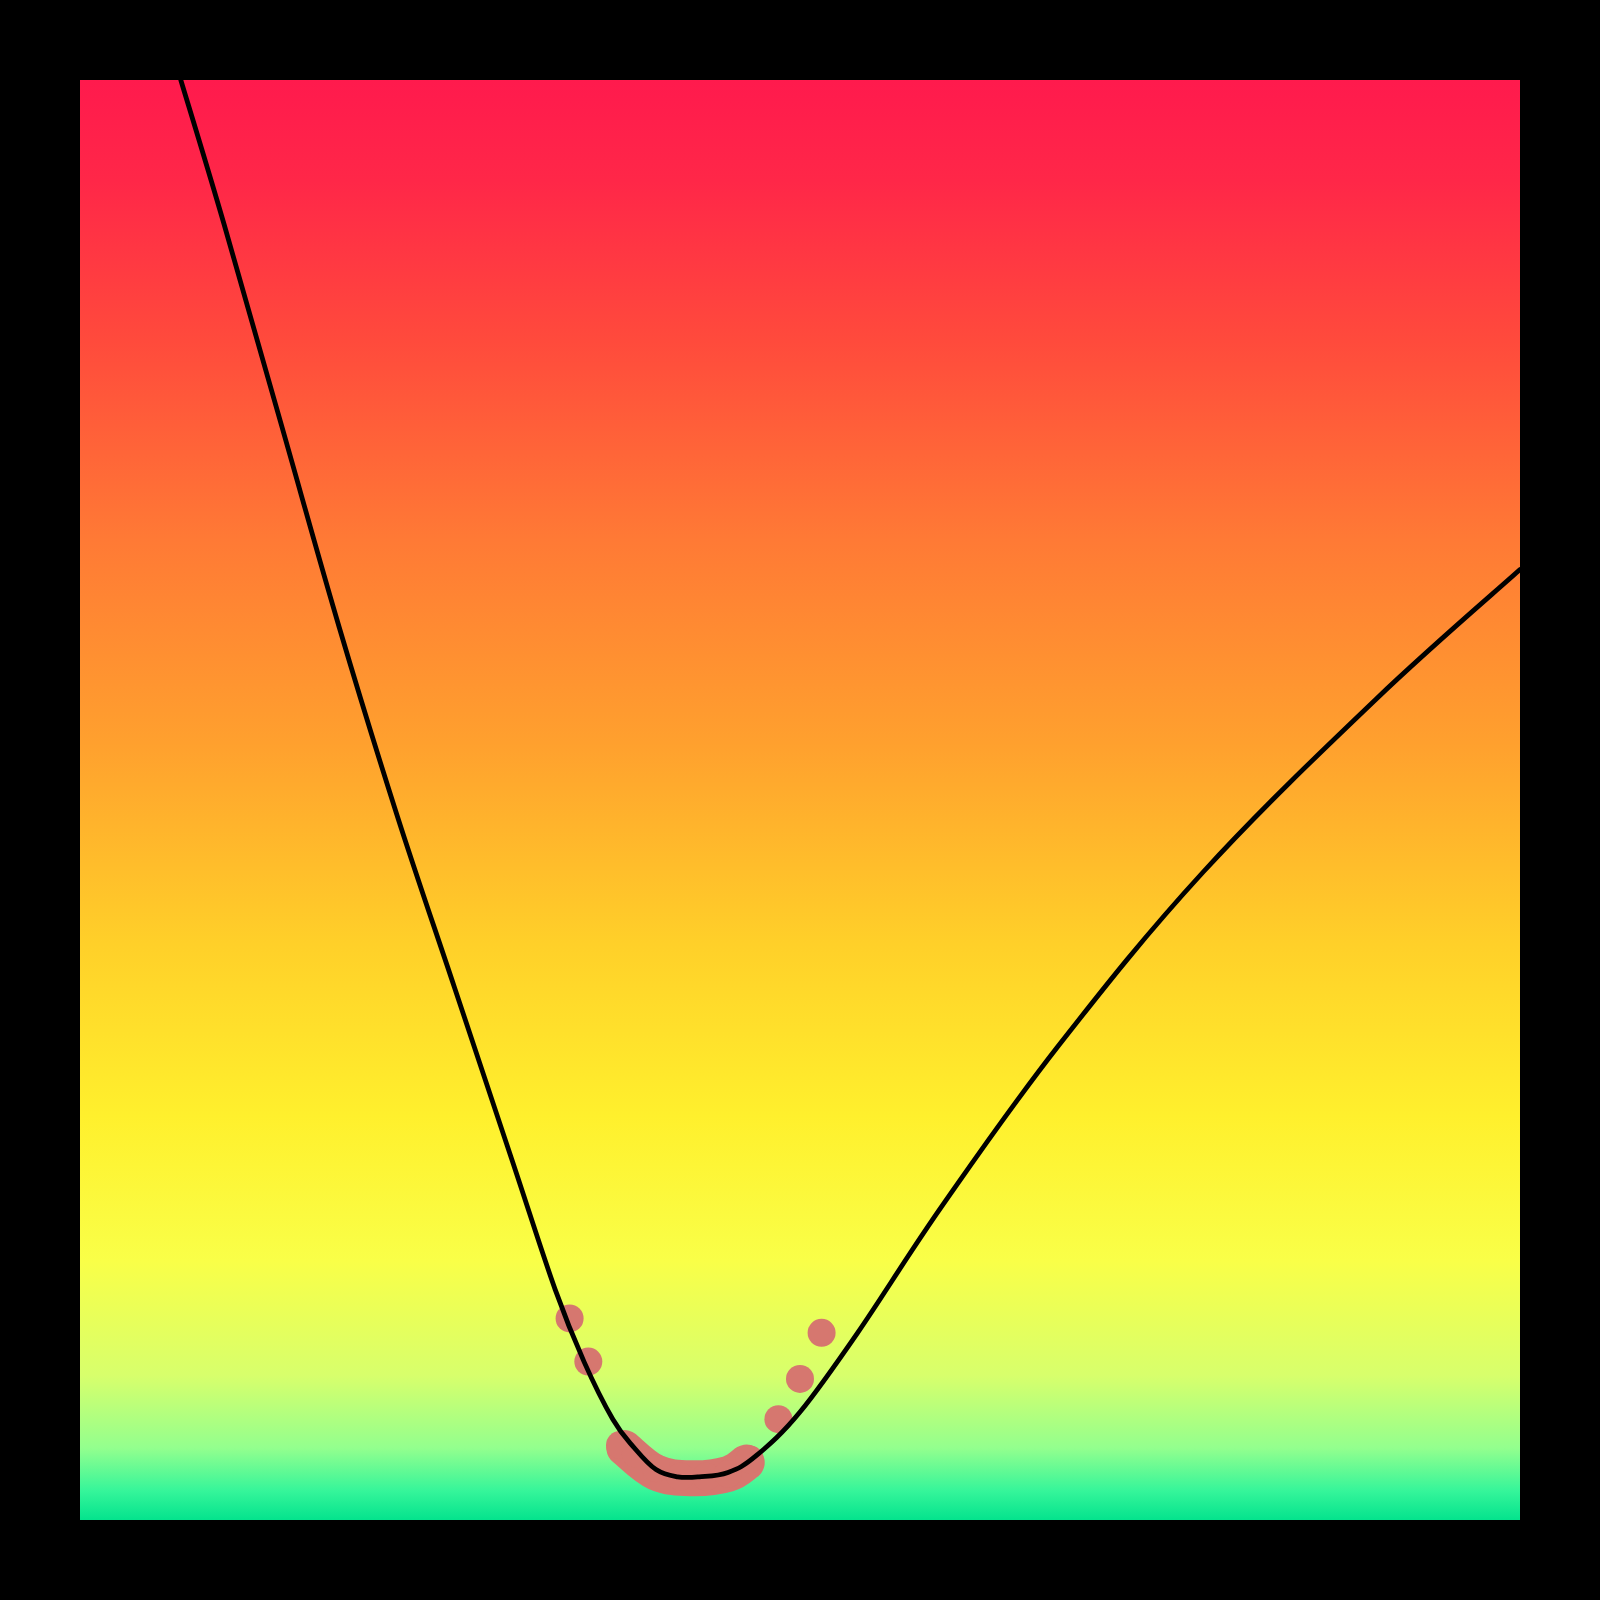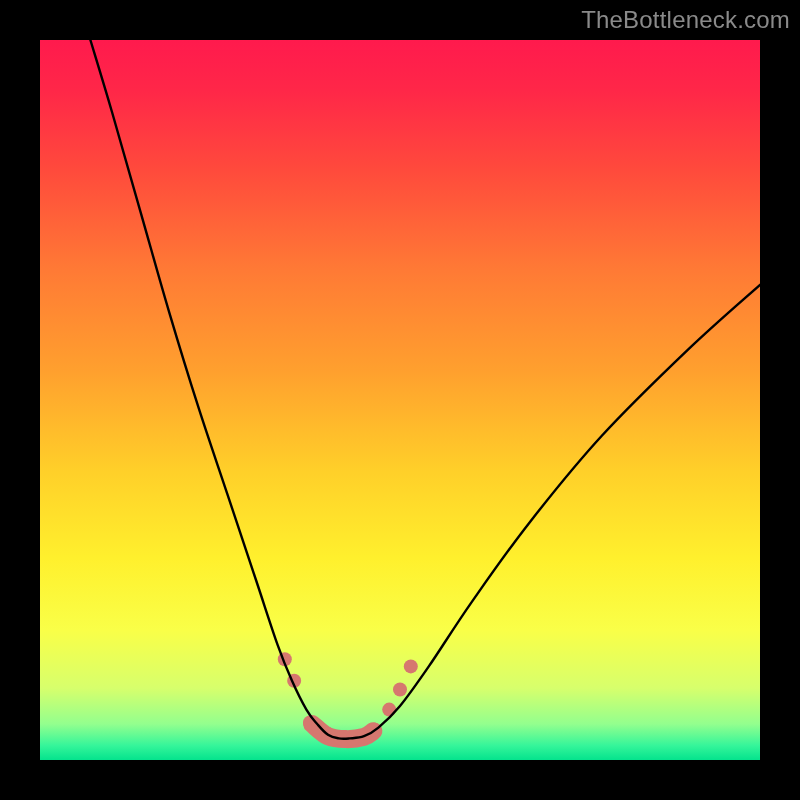--- a/index.html
+++ b/index.html
@@ -55,21 +55,20 @@
     stroke-linejoin: round;
   }
   .dot {
     fill: #d6776f;
   }
 </style>
 </head>
 <body>
 
 <div class="canvas">
-  <div class="watermark">TheBottleneck.com</div>
   <div class="plot-area">
     <svg class="gradient" viewBox="0 0 720 720" preserveAspectRatio="none">
       <defs>
         <linearGradient id="bg-grad" x1="0" y1="0" x2="0" y2="1">
             <stop offset="0%" stop-color="#ff1a4d"></stop>
             <stop offset="7.000000000000001%" stop-color="#ff2748"></stop>
             <stop offset="18%" stop-color="#ff4a3c"></stop>
             <stop offset="32%" stop-color="#ff7a35"></stop>
             <stop offset="46%" stop-color="#ffa02e"></stop>
             <stop offset="60%" stop-color="#ffd029"></stop>

